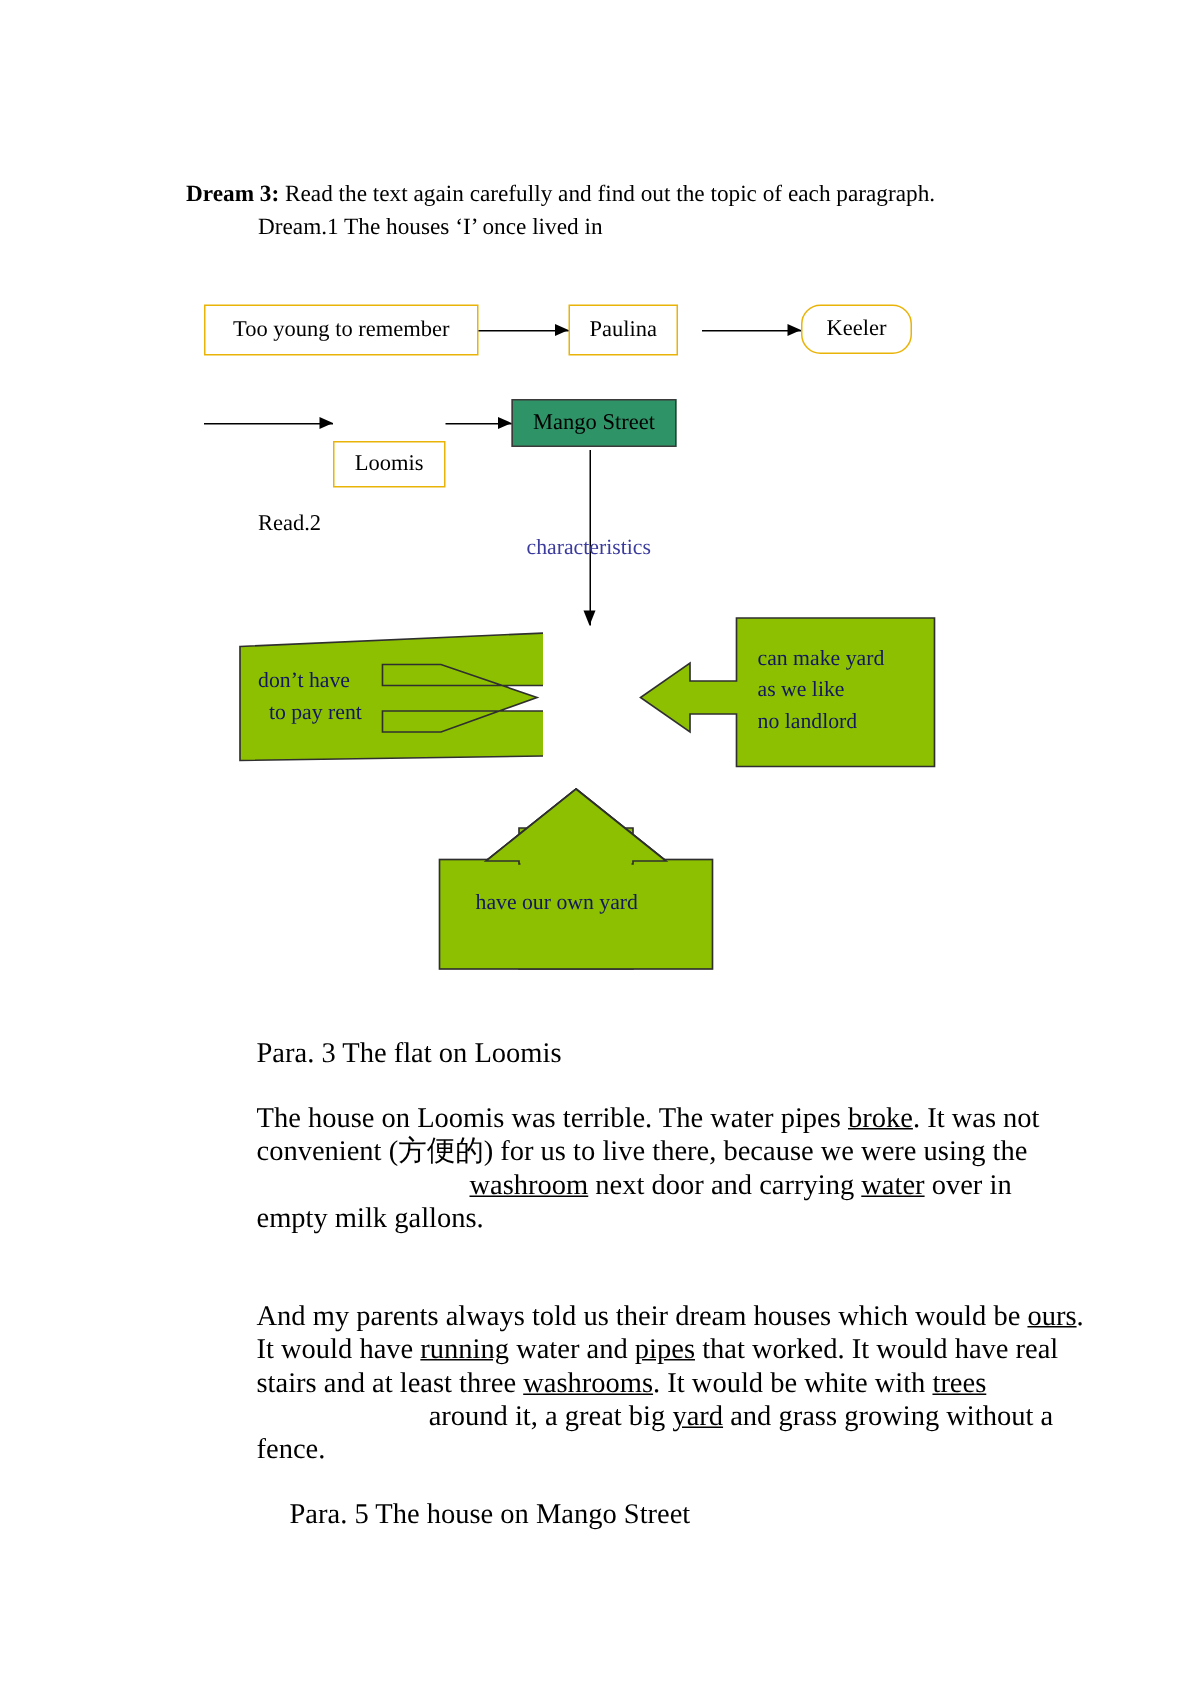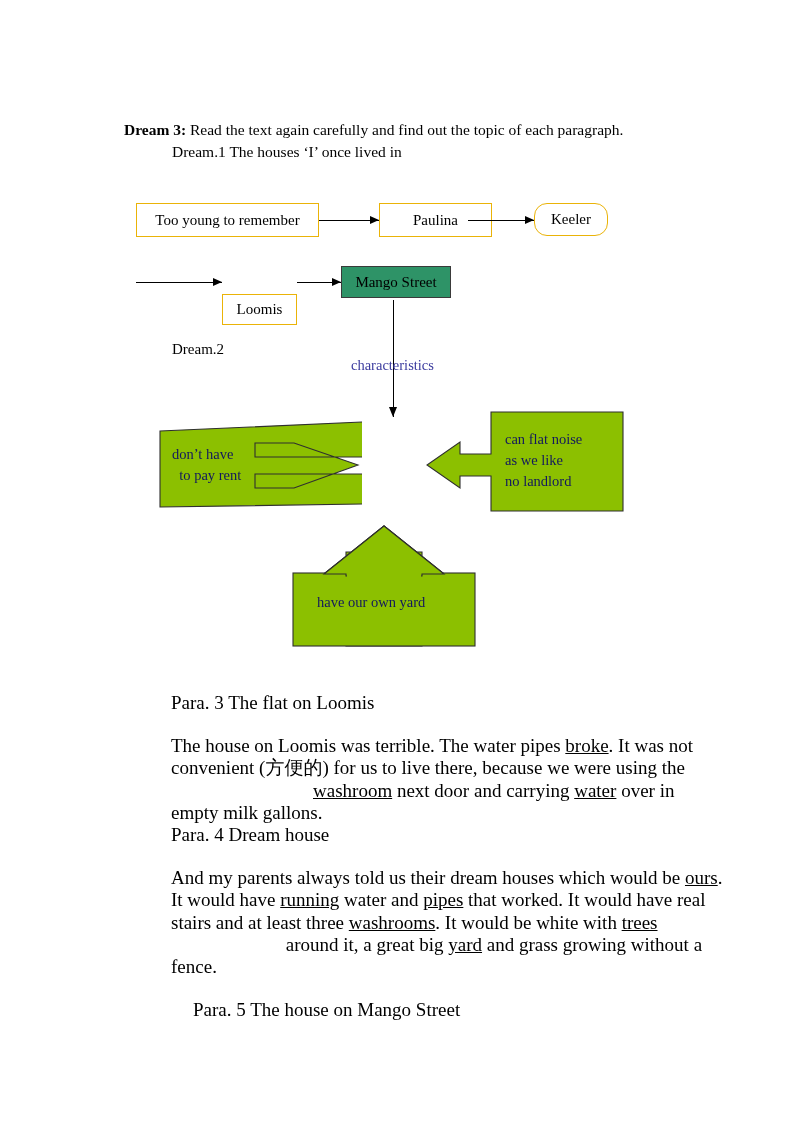--- a/index.html
+++ b/index.html
@@ -54,21 +54,21 @@
     justify-content: center;
     font-size: 15px;
     white-space: nowrap;
   }
   .fc-box.green {
     background: #2e9367;
     border: 1px solid #3a3a3a;
   }
 
   #box-too-young { left: 136px; top: 203px; width: 183px; height: 34px; }
-  #box-paulina   { left: 379px; top: 203px; width: 113px;  height: 34px; }
+  #box-paulina   { left: 379px; top: 203px; width: 73px;  height: 34px; }
   #box-keeler    { left: 534px; top: 203px; width: 74px;  height: 33px; }
   #box-loomis    { left: 222px; top: 266px; width: 75px;  height: 31px; }
   #box-mango     { left: 341px; top: 266px; width: 110px; height: 32px; }
 
   
   .h-arrow {
     position: absolute;
     height: 9px;
   }
   .h-arrow .shaft {
@@ -219,47 +219,46 @@
   <div class="h-arrow" id="arrow-4">
     <div class="shaft"></div>
     <div class="head"></div>
   </div>
 
   <div id="arrow-vert">
     <div class="shaft"></div>
     <div class="head"></div>
   </div>
 
-  <div id="para2-label">Dream.2</div>
+  <div id="para2-label">Read.2</div>
   <div id="characteristics-label">characteristics</div>
 
   <svg id="shape-left" viewBox="0 0 204 90" preserveAspectRatio="none">
     <polygon points="2,12 205,3 205,38 97,38 97,24 136,24 200,46 136,69 97,69 97,55 205,55 205,85 2,88" transform="translate(0,0)" fill="#8CC000" stroke="#2f2f2f" stroke-width="1.1"></polygon>
   </svg>
   <svg id="shape-right" viewBox="0 0 200 104" preserveAspectRatio="none">
     <polygon points="67,4 199,4 199,103 67,103 67,68 36,68 36,80 3,57 36,34 36,46 67,46" fill="#8CC000" stroke="#2f2f2f" stroke-width="1.1"></polygon>
   </svg>
   <svg id="shape-bottom" viewBox="0 0 188 124" preserveAspectRatio="none">
     <polygon points="94,2 154,50 132,50 132,28 56,28 56,50 34,50" fill="#8CC000" stroke="#2f2f2f" stroke-width="1.1" transform="translate(0,0)"></polygon>
     <polygon points="94,2 154,50 132,50 132,122 56,122 56,50 34,50" fill="#8CC000" stroke="#2f2f2f" stroke-width="1.1"></polygon>
     <rect x="3" y="49" width="182" height="73" fill="#8CC000" stroke="#2f2f2f" stroke-width="1.1"></rect>
     <polygon points="94,2 154,50 132,50 132,52 56,52 56,50 34,50" fill="#8CC000" stroke="#2f2f2f" stroke-width="1.1"></polygon>
     <rect x="57" y="46" width="74" height="8" fill="#8CC000" stroke="none"></rect>
   </svg>
 
   <div class="callout-text" id="text-left" style="color: rgb(19, 24, 94);">don’t have
   to pay rent</div>
-  <div class="callout-text" id="text-right" style="color: rgb(19, 24, 94);">can flat noise
+  <div class="callout-text" id="text-right" style="color: rgb(19, 24, 94);">can make yard
 as we like
 no landlord</div>
   <div class="callout-text" id="text-bottom" style="color: rgb(19, 24, 94);">have our own yard</div>
 
   <div class="body-block" id="para3-head">Para. 3 The flat on Loomis</div>
 
   <div class="body-block" id="para3-body"><span>The house on Loomis was terrible. The water pipes </span><span class="u">broke</span><span>. It was not convenient (方便的) for us to live there, because we were using the </span><span class="gap-washroom"></span><span class="u">washroom</span><span> next door and carrying </span><span class="u">water</span><span> over in empty milk gallons.</span></div>
 
-  <div class="body-block" id="para4-head">Para. 4 Dream house</div>
 
   <div class="body-block" id="para4-body"><span>And my parents always told us their dream houses which would be </span><span class="u">ours</span><span>. It would have </span><span class="u">running</span><span> water and </span><span class="u">pipes</span><span> that worked. It would have real stairs and at least three </span><span class="u">washrooms</span><span>. It would be white with </span><span class="u">trees</span><span class="gap-trees"></span><span> around it, a great big </span><span class="u">yard</span><span> and grass growing without a fence.</span></div>
 
   <div class="body-block" id="para5-head">Para. 5 The house on Mango Street</div>
 
 </div>
 
 </body></html>

